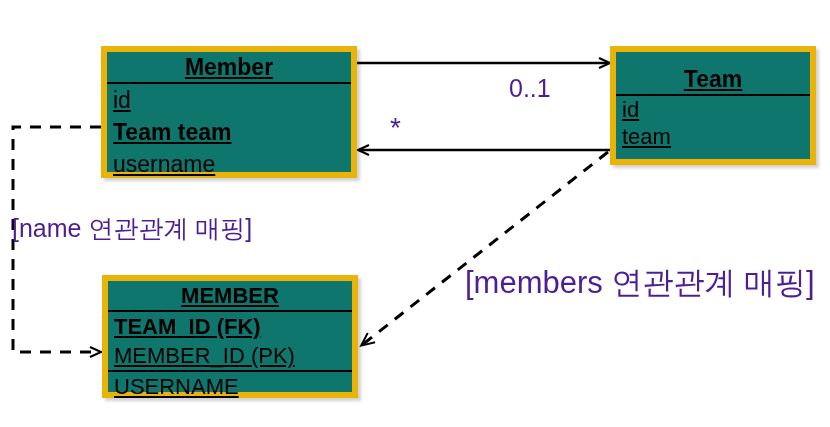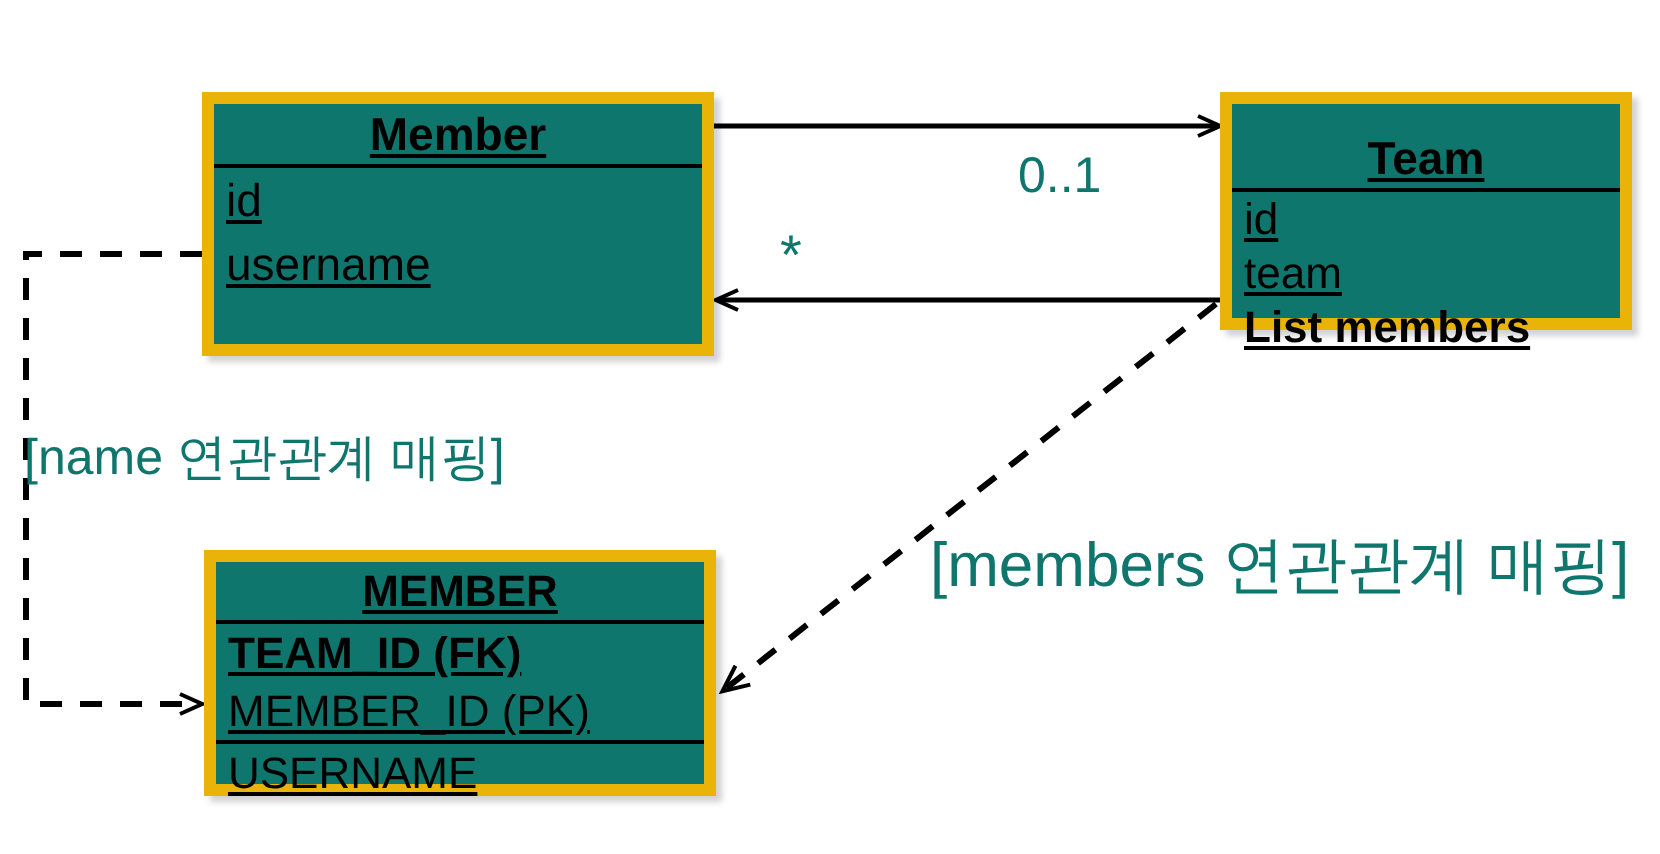--- a/index.html
+++ b/index.html
@@ -71,21 +71,21 @@
   
   #box-member-table {
     left: 102px; top: 275px; width: 256px; height: 123px;
   }
   #box-member-table .uml-header { height: 31px; font-size: 22px; }
   #box-member-table .uml-row { height: 30px; font-size: 22px; }
 
   
   .edge-label {
     position: absolute;
-    color: #0f766e;
+    color: #4c1d95;
     white-space: nowrap;
     z-index: 6;
   }
   #label-zero-one { left: 509px; top: 74px; font-size: 25px; }
   #label-star     { left: 390px; top: 112px; font-size: 28px; }
   #label-team-mapping    { left: 12px;  top: 212px; font-size: 25px; }
   #label-members-mapping { left: 465px; top: 262px; font-size: 31px; }
 
   
   #connectors {
@@ -123,30 +123,30 @@
 
     <polyline points="101,127 13,127 13,352 100,352" fill="none" stroke="#000000" stroke-width="3" stroke-dasharray="11,9" marker-end="url(#arrow-open-right-3)"></polyline>
 
     <line x1="608" y1="152" x2="362" y2="345" stroke="#000000" stroke-width="3" stroke-dasharray="11,9" marker-end="url(#arrow-open-right-4)"></line>
   </svg>
 
   <div class="uml-box" id="box-member">
     <div class="uml-header">Member</div>
     <div class="uml-rows">
       <div class="uml-row">id</div>
+      <div class="uml-row bold">Team team</div>
       <div class="uml-row">username</div>
     </div>
   </div>
 
   <div class="uml-box" id="box-team">
     <div class="uml-header">Team</div>
     <div class="uml-rows">
       <div class="uml-row">id</div>
       <div class="uml-row">team</div>
-      <div class="uml-row bold">List members</div>
     </div>
   </div>
 
   <div class="uml-box" id="box-member-table">
     <div class="uml-header">MEMBER</div>
     <div class="uml-rows">
       <div class="uml-row bold">TEAM_ID (FK)</div>
       <div class="uml-row sep-below">MEMBER_ID (PK)</div>
       <div class="uml-row">USERNAME</div>
     </div>

